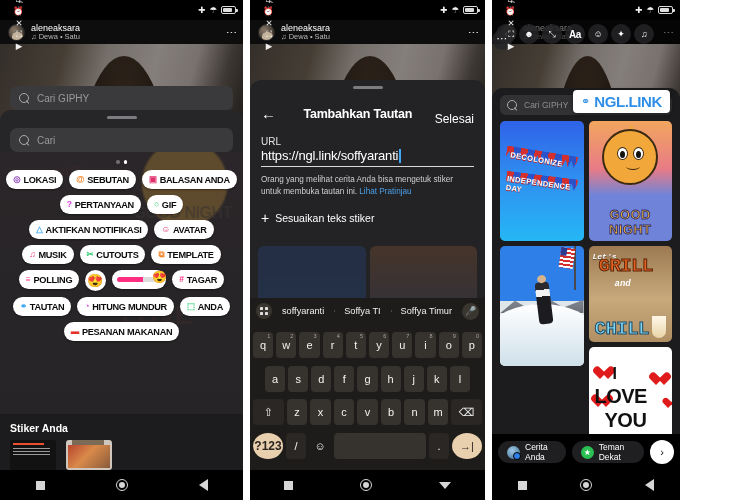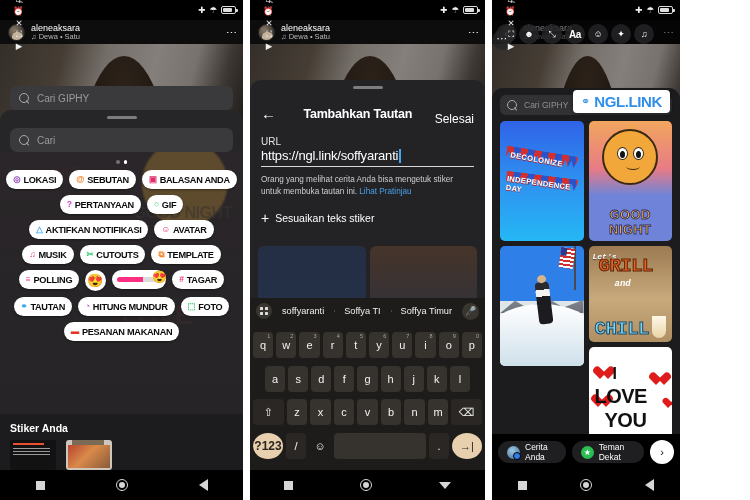--- a/index.html
+++ b/index.html
@@ -437,21 +437,21 @@
               <span class="ic i-link">⚭</span>
               <span>TAUTAN</span>
             </div>
 
           <div class="chip">
               <span class="ic i-clock">◔</span>
               <span>HITUNG MUNDUR</span>
             </div>
           <div class="chip">
               <span class="ic i-photo">⬚</span>
-              <span>FOTO</span>
+              <span>ANDA</span>
             </div>
 
           <div class="chip">
               <span class="ic i-food">▬</span>
               <span>PESANAN MAKANAN</span>
             </div>
         </div>
       </div>
 
       <div class="stikeranda">

